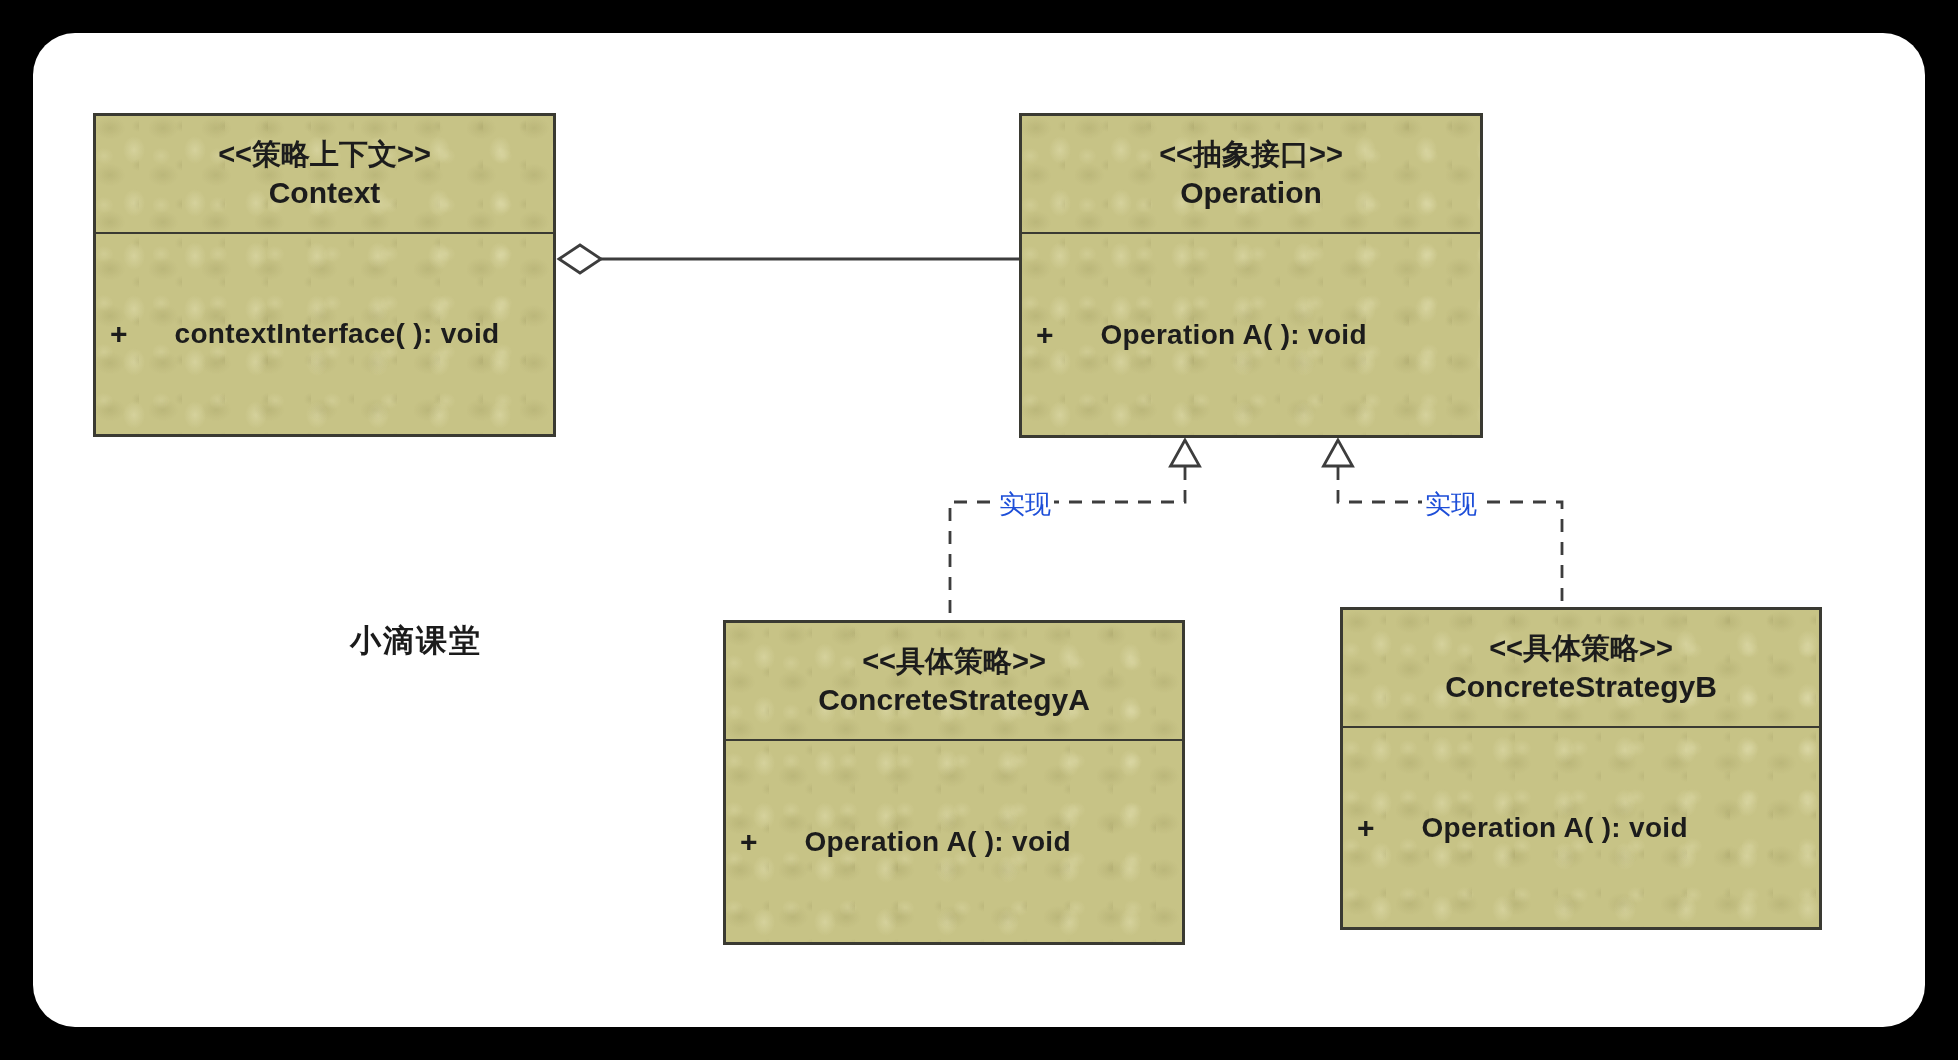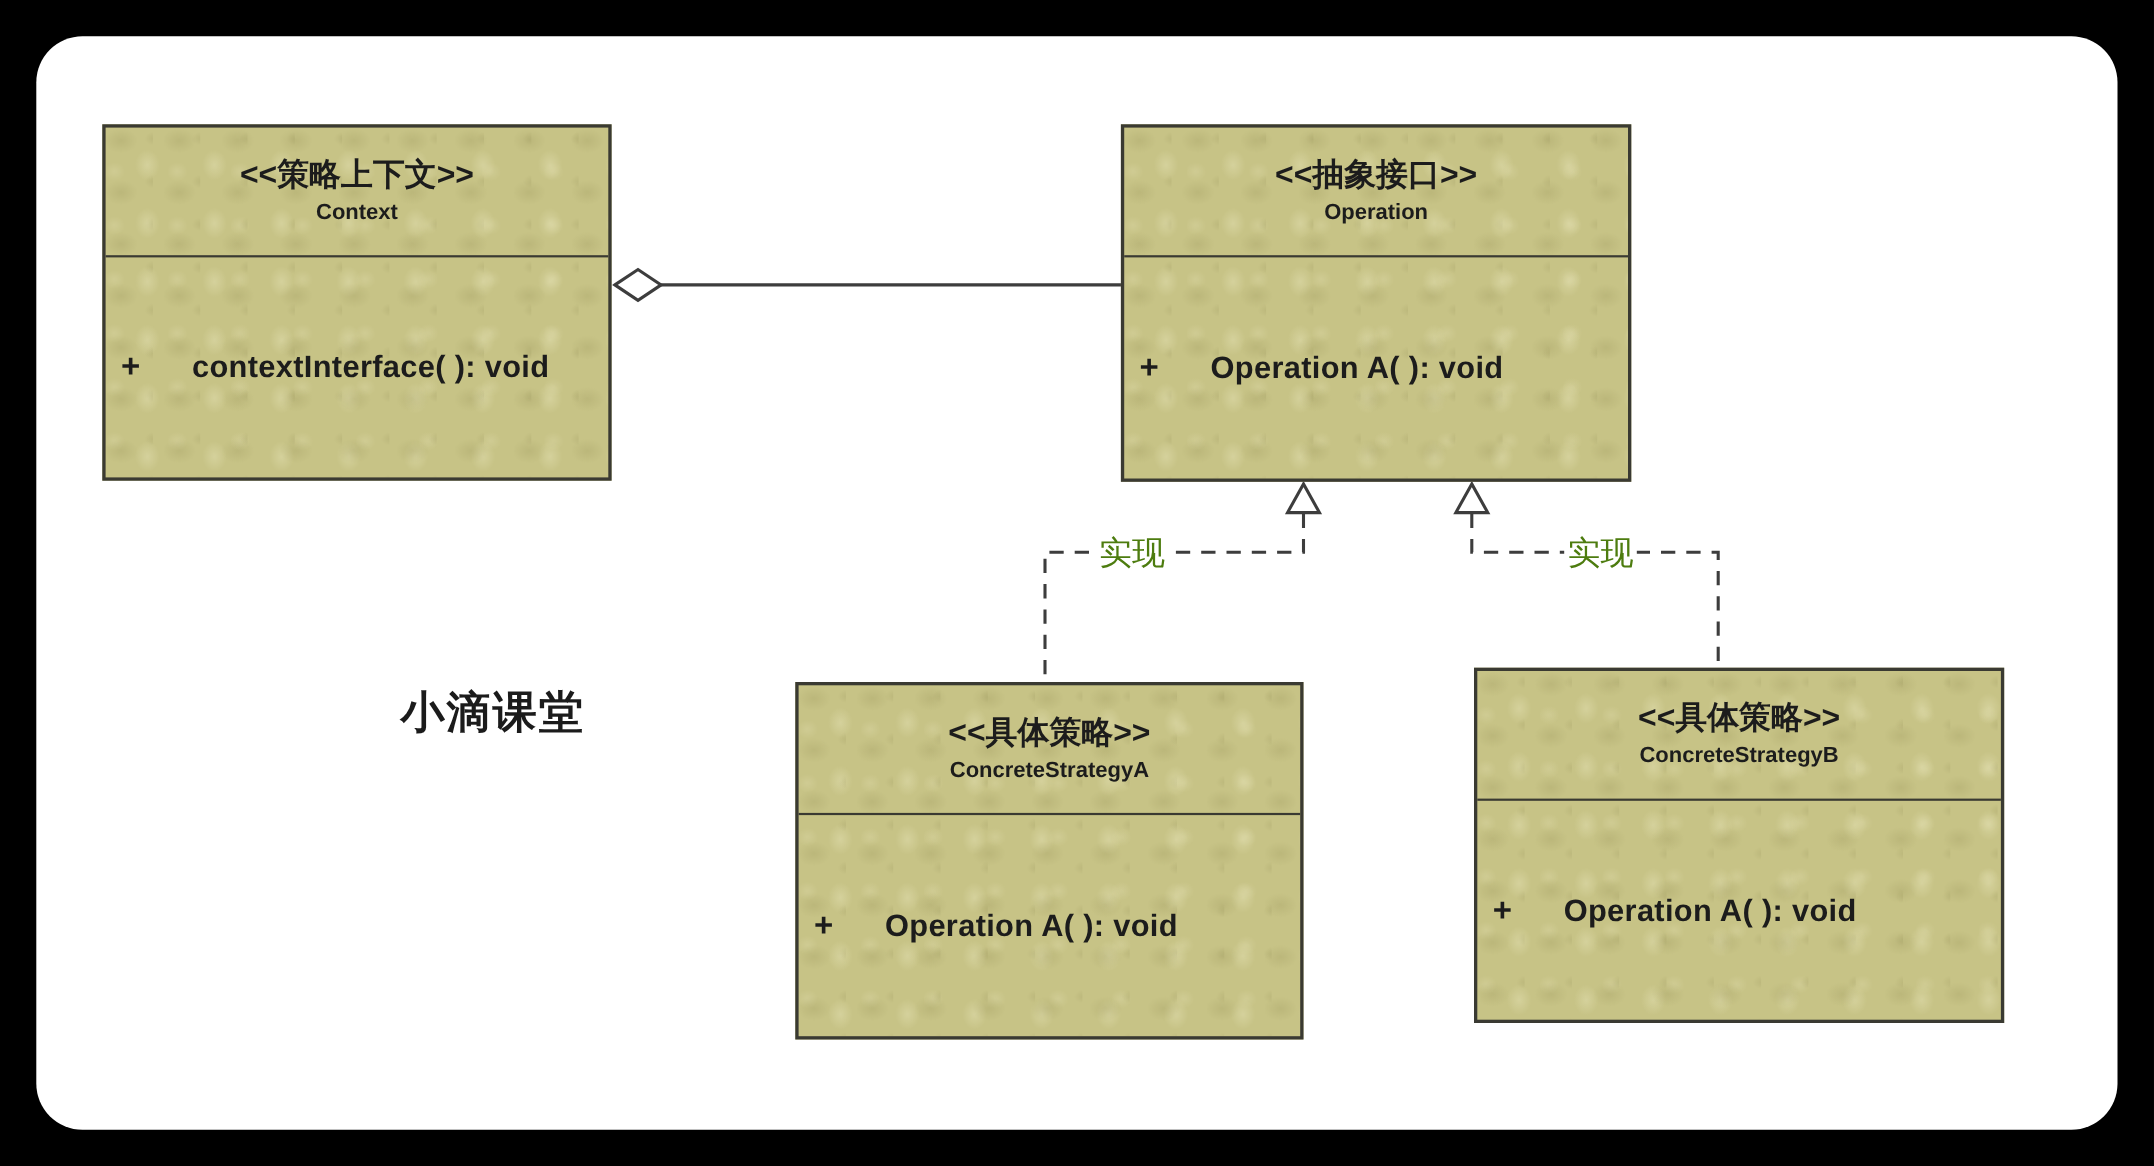--- a/index.html
+++ b/index.html
@@ -26,32 +26,32 @@
   }
   .box-context{left:93px;top:113px;width:463px;height:324px;}
   .box-strategy{left:1019px;top:113px;width:464px;height:325px;}
   .box-concrete-a{left:723px;top:620px;width:462px;height:325px;}
   .box-concrete-b{left:1340px;top:607px;width:482px;height:323px;}
   .uml-title{
     height:116px;flex:0 0 116px;border-bottom:2px solid var(--class-border,#3a3a32);
     display:flex;flex-direction:column;align-items:center;justify-content:center;gap:9px;
   }
   .stereo{font-size:29px;font-weight:700;line-height:1;}
-  .cname{font-size:20px;font-weight:700;line-height:1;}
+  .cname{font-size:30px;font-weight:700;line-height:1;}
   .uml-body{flex:1;display:flex;align-items:center;}
   .plus{margin-left:14px;font-size:30px;font-weight:600;line-height:1;}
   .method{margin-left:47px;font-size:28px;font-weight:600;letter-spacing:.3px;line-height:1;}
   .rel-label{
-    position:absolute;background:var(--canvas,#fff);font-size:30px;font-weight:400;
-    line-height:36px;padding:0 3px;color:#4d7c0f;
+    position:absolute;background:var(--canvas,#fff);font-size:26px;font-weight:400;
+    line-height:36px;padding:0 3px;color:#1d4ed8;
   }
   .rel-label-a{left:996px;top:486px;}
   .rel-label-b{left:1422px;top:486px;}
   .watermark{
-    position:absolute;left:364px;top:620px;font-size:40px;font-weight:700;
+    position:absolute;left:350px;top:620px;font-size:31px;font-weight:700;
     letter-spacing:2px;color:#1b1b1b;
   }
   svg .solid{stroke:var(--line,#3d3d3d);stroke-width:3;fill:none;}
   svg .dashed{stroke:var(--line,#3d3d3d);stroke-width:2.8;fill:none;stroke-dasharray:13 10;}
   svg .hollow{fill:#fff;stroke:var(--line,#3d3d3d);stroke-width:2.8;}
 </style>
 </head>
 <body>
 
 <div class="stage">

